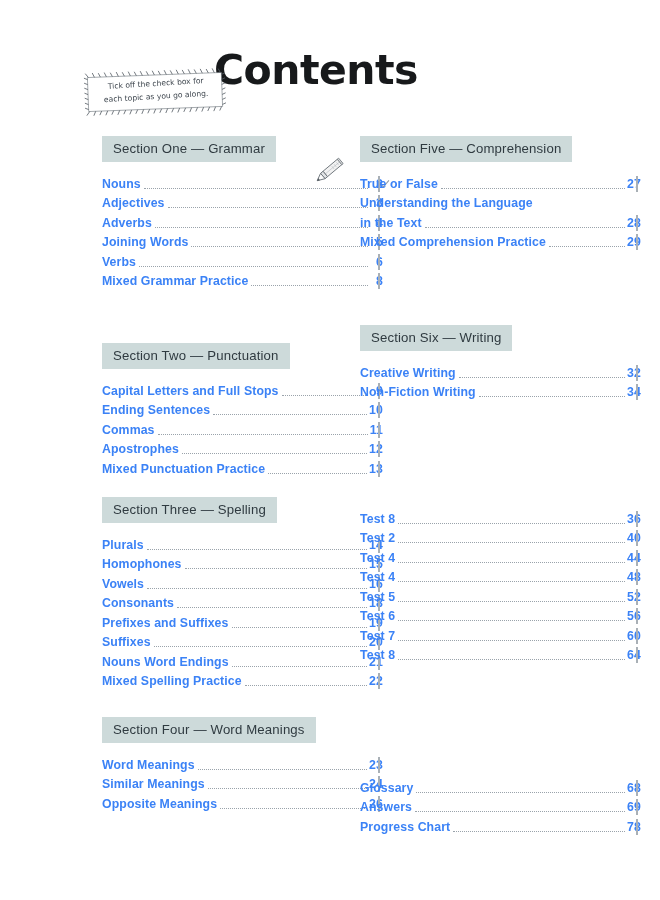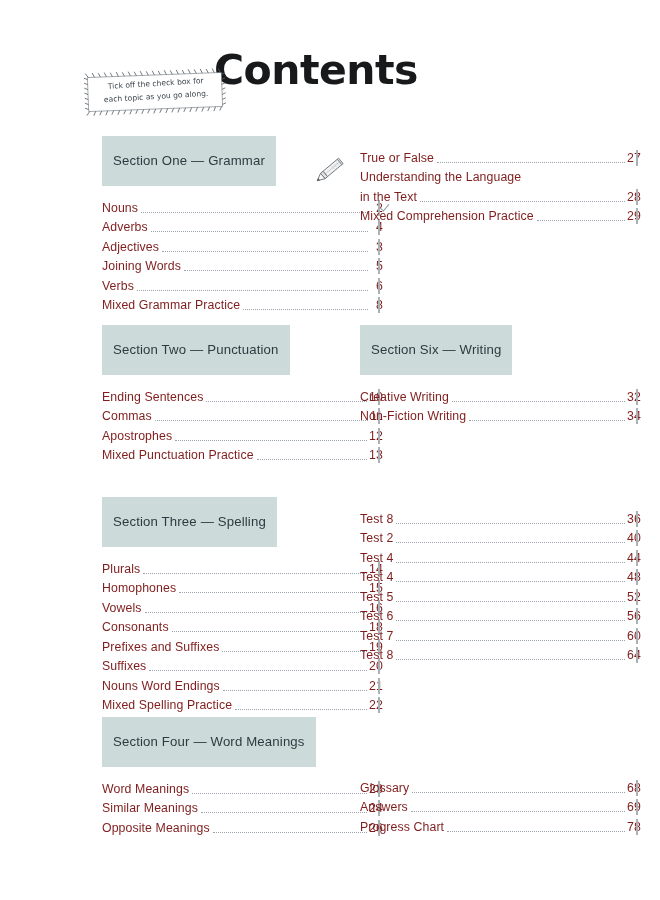--- a/index.html
+++ b/index.html
@@ -85,39 +85,40 @@
 
   .block { position: absolute; width: 100%; }
 
   .section-head {
     display: inline-block;
     background: #cddada;
     color: #2f3a40;
     font-size: 13.2px;
     line-height: 26px;
     height: 26px;
-    padding: 12px 11px;
+    padding: 0 11px;
     white-space: nowrap;
     letter-spacing: 0.15px;
   }
 
   .items {
     margin-top: 10px;
     width: 100%;
   }
 
   .row {
     position: relative;
     height: 19.5px;
     display: flex;
     align-items: flex-end;
     font-size: 12.3px;
     line-height: 15px;
-    color: #7f1d1d;
+    color: #3b82f6;
     letter-spacing: 0.1px;
+    font-weight: bold;
   }
 
   .row .label { white-space: nowrap; }
 
   .row .leader {
     flex: 1 1 auto;
     margin: 0 2px 3px 3px;
     border-bottom: 1px dotted #9aa3ab;
     min-width: 6px;
     height: 1px;
@@ -204,51 +205,57 @@
 
   <div class="col col-left" id="left-column">
       <div class="block" style="top: 136px;"><div class="section-head">Section One — Grammar</div><div class="items">
           <div class="row">
             <span class="label">Nouns</span>
             <span class="leader"></span>
             <span class="page-no">2</span>
             <span class="box-slot"><span class="checkbox checked"></span></span>
           </div>
           <div class="row">
+            <span class="label">Adjectives</span>
+            <span class="leader"></span>
+            <span class="page-no">3</span>
+            <span class="box-slot"><span class="checkbox"></span></span>
+          </div>
+          <div class="row">
             <span class="label">Adverbs</span>
             <span class="leader"></span>
             <span class="page-no">4</span>
             <span class="box-slot"><span class="checkbox"></span></span>
           </div>
           <div class="row">
-            <span class="label">Adjectives</span>
-            <span class="leader"></span>
-            <span class="page-no">3</span>
-            <span class="box-slot"><span class="checkbox"></span></span>
-          </div>
-          <div class="row">
             <span class="label">Joining Words</span>
             <span class="leader"></span>
             <span class="page-no">5</span>
             <span class="box-slot"><span class="checkbox"></span></span>
           </div>
           <div class="row">
             <span class="label">Verbs</span>
             <span class="leader"></span>
             <span class="page-no">6</span>
             <span class="box-slot"><span class="checkbox"></span></span>
           </div>
           <div class="row">
             <span class="label">Mixed Grammar Practice</span>
             <span class="leader"></span>
             <span class="page-no">8</span>
             <span class="box-slot"><span class="checkbox"></span></span>
           </div>
         </div></div>
-      <div class="block" style="top: 325px;"><div class="section-head">Section Two — Punctuation</div><div class="items">
+      <div class="block" style="top: 343px;"><div class="section-head">Section Two — Punctuation</div><div class="items">
+          <div class="row">
+            <span class="label">Capital Letters and Full Stops</span>
+            <span class="leader"></span>
+            <span class="page-no">9</span>
+            <span class="box-slot"><span class="checkbox"></span></span>
+          </div>
           <div class="row">
             <span class="label">Ending Sentences</span>
             <span class="leader"></span>
             <span class="page-no">10</span>
             <span class="box-slot"><span class="checkbox"></span></span>
           </div>
           <div class="row">
             <span class="label">Commas</span>
             <span class="leader"></span>
             <span class="page-no">11</span>
@@ -333,21 +340,21 @@
           <div class="row">
             <span class="label">Opposite Meanings</span>
             <span class="leader"></span>
             <span class="page-no">26</span>
             <span class="box-slot"><span class="checkbox"></span></span>
           </div>
         </div></div>
     </div>
 
   <div class="col col-right" id="right-column">
-      <div class="block" style="top: 136px;"><div class="items">
+      <div class="block" style="top: 136px;"><div class="section-head">Section Five — Comprehension</div><div class="items">
           <div class="row">
             <span class="label">True or False</span>
             <span class="leader"></span>
             <span class="page-no">27</span>
             <span class="box-slot"><span class="checkbox"></span></span>
           </div>
           <div class="row cont-first">
             <span class="label">Understanding the Language</span>
             <span class="leader"></span>
             <span class="page-no"></span>

